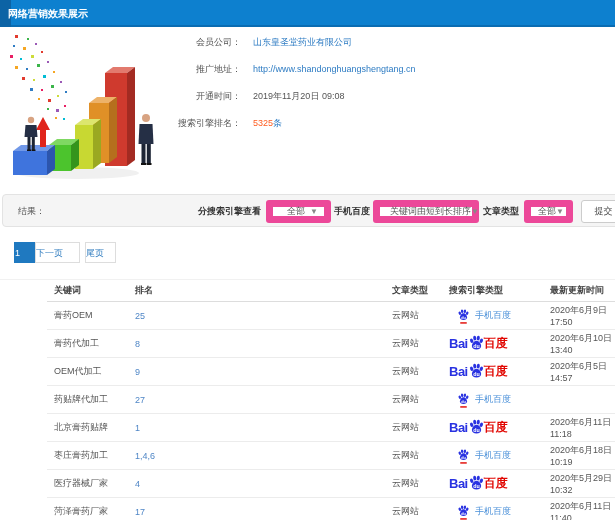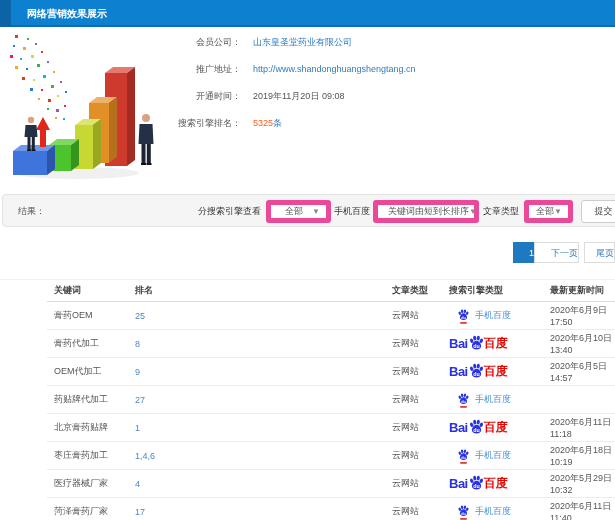--- a/index.html
+++ b/index.html
@@ -1,46 +1,46 @@
 <!DOCTYPE html>
 <html><head>
 <meta charset="utf-8">
 <style>
   * { margin:0; padding:0; box-sizing:border-box; }
   html,body { width:615px; height:520px; overflow:hidden; }
   body { font-family:"Liberation Sans",sans-serif; font-size:9px; color:#555; background:#fff; }
 
   .titlebar { position:relative; height:27px; background:#0d80cf; border-bottom:2px solid #0a6cb2; }
   .titlebar .accent { position:absolute; left:0; top:0; width:11px; height:27px; background:#0c63a5; }
-  .titlebar .title { position:absolute; left:27px; top:0; line-height:27px; color:#fff; font-weight:bold; font-size:10px; }
+  .titlebar .title { position:absolute; left:8px; top:0; line-height:27px; color:#fff; font-weight:bold; font-size:10px; }
 
   .info-section { position:relative; height:167px; }
   .chart-img { position:absolute; left:5px; top:6px; width:160px; height:152px; }
   .info-rows { position:absolute; left:155px; top:2px; }
   .info-row { height:27px; line-height:27px; white-space:nowrap; }
   .info-row .ilabel { display:inline-block; width:86px; text-align:right; color:#555; }
   .info-row .ivalue { margin-left:12px; color:#555; }
   .ivalue.link { color:#2e7cc3; }
   .num-orange { color:#ff5c1f; }
   .suffix-blue { color:#2e7cc3; }
 
   .filterbar { position:relative; margin-left:2px; width:621px; height:33px; background:#f5f5f5; border:1px solid #e3e3e3; border-radius:4px; }
-  .flabel-abs { position:absolute; top:0; line-height:33px; font-weight:normal; color:#333; white-space:nowrap; }
+  .flabel-abs { position:absolute; top:0; line-height:33px; font-weight:bold; color:#333; white-space:nowrap; }
   .result-label { position:absolute; left:15px; top:0; line-height:33px; color:#555; }
   .lbl-engine { left:195px; }
   .lbl-sort { left:331px; }
   .lbl-article { left:480px; }
-  .fselect { position:absolute; top:5px; height:23px; background:#fff; border:5px solid #ec4899; border-radius:3px; display:flex; align-items:center; justify-content:space-between; color:#555; white-space:nowrap; }
+  .fselect { position:absolute; top:5px; height:23px; background:#fff; border:7px solid #ec4899; border-radius:3px; display:flex; align-items:center; justify-content:space-between; color:#555; white-space:nowrap; }
   .fselect .caret { color:#888; font-size:8px; padding-right:6px; }
   .select-engine { left:263px; width:65px; padding-left:14px; }
   .select-sort { left:370px; width:106px; padding-left:10px;text-align:center; }
   .select-article { left:521px; width:49px; padding-left:7px; }
   .submit-btn { position:absolute; left:578px; top:5px; height:23px; width:45px; background:#fff; border:1px solid #ccc; border-radius:3px; color:#444; text-align:center; line-height:21px; }
 
-  .pagination { margin-top:15px; padding-left:14px; text-align:right; height:21px; }
+  .pagination { margin-top:15px; padding-left:14px; text-align:left; height:21px; }
   .pg { display:inline-block; height:21px; line-height:21px; border:1px solid #ddd; background:#fff; color:#2e7bbf; vertical-align:top; }
   .pg.active { background:#1f79c0; border-color:#1f79c0; color:#fff; width:22px; }
   .pg.next { width:45px; margin-left:-1px; }
   .pg.last { width:31px; margin-left:5px; }
 
   .table { margin-top:16px; border-top:1px solid #f1f1f1; }
   .trow { display:grid; grid-template-columns:81px 257px 57px 101px 1fr; padding-left:7px; align-items:center; height:28px; border-bottom:1px solid #ececec; color:#555;margin-left:47px; }
   .trow.thead { height:22px; border-bottom:1px solid #ddd; color:#444; font-weight:bold; }
   .c-rank { color:#4f86c6; }
   .c-engine { display:flex; align-items:center; }

